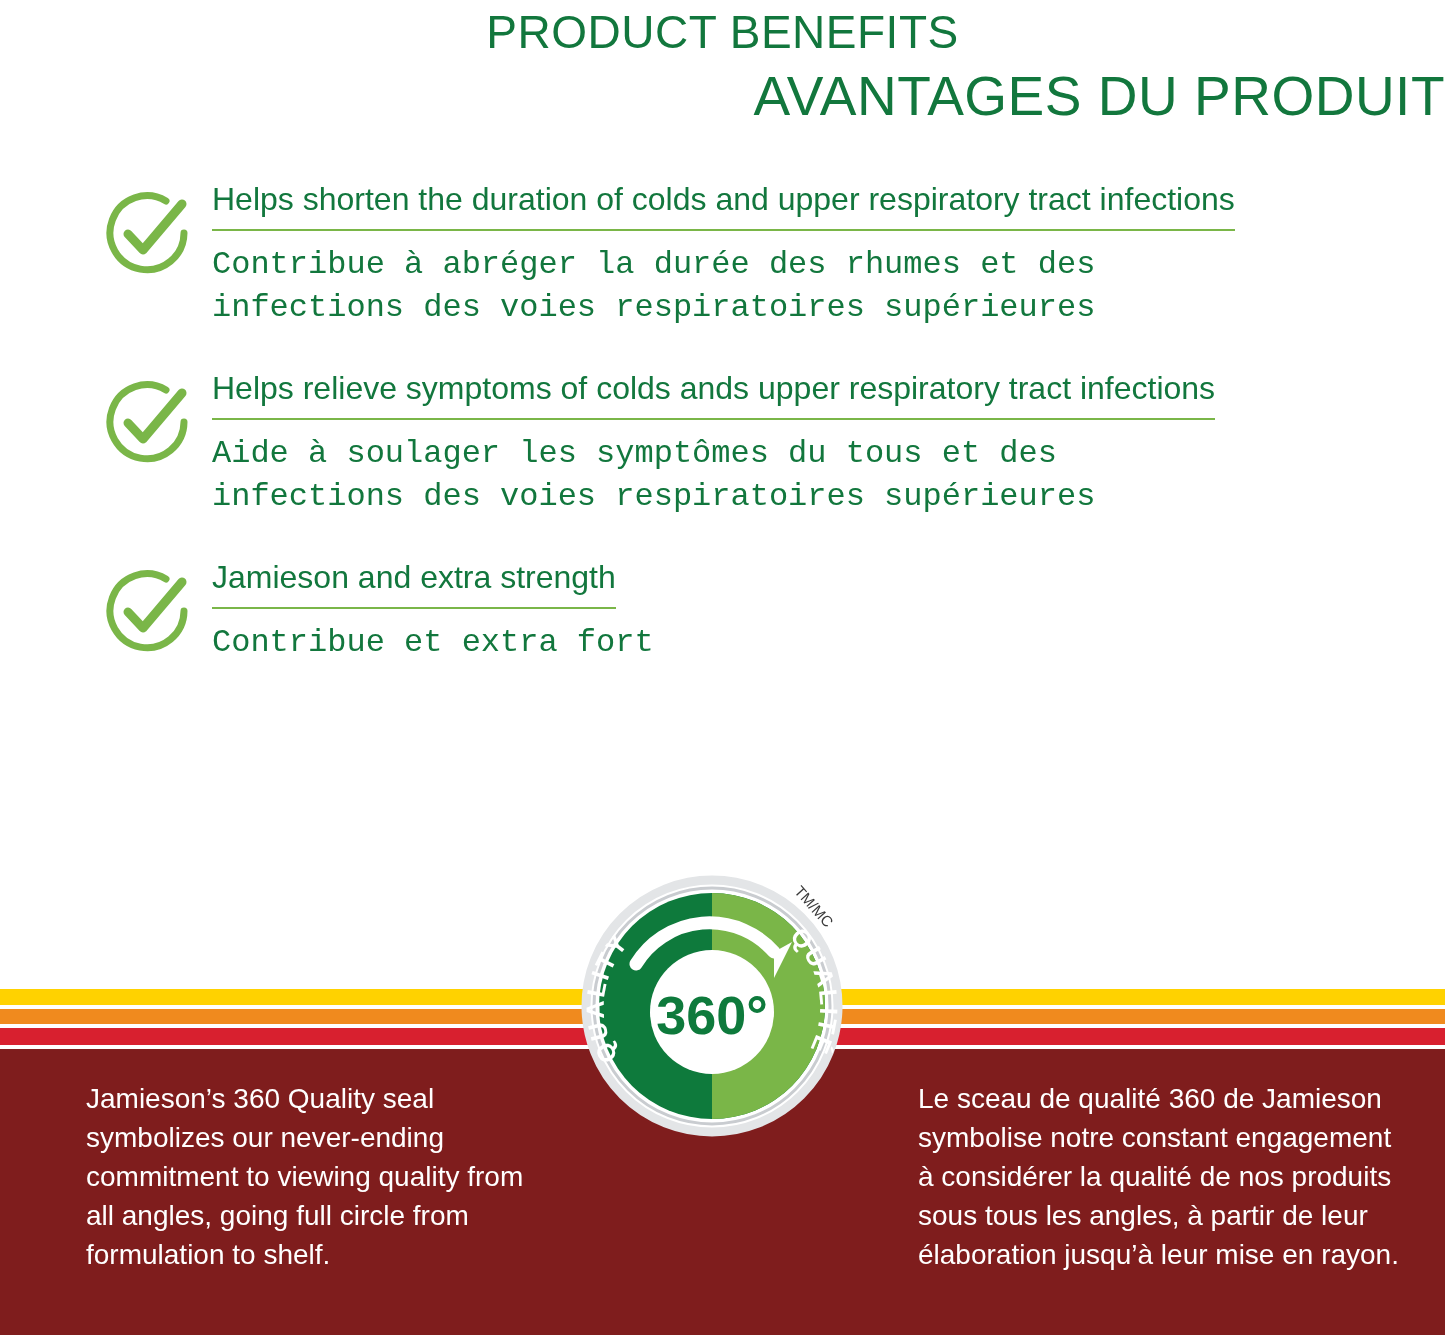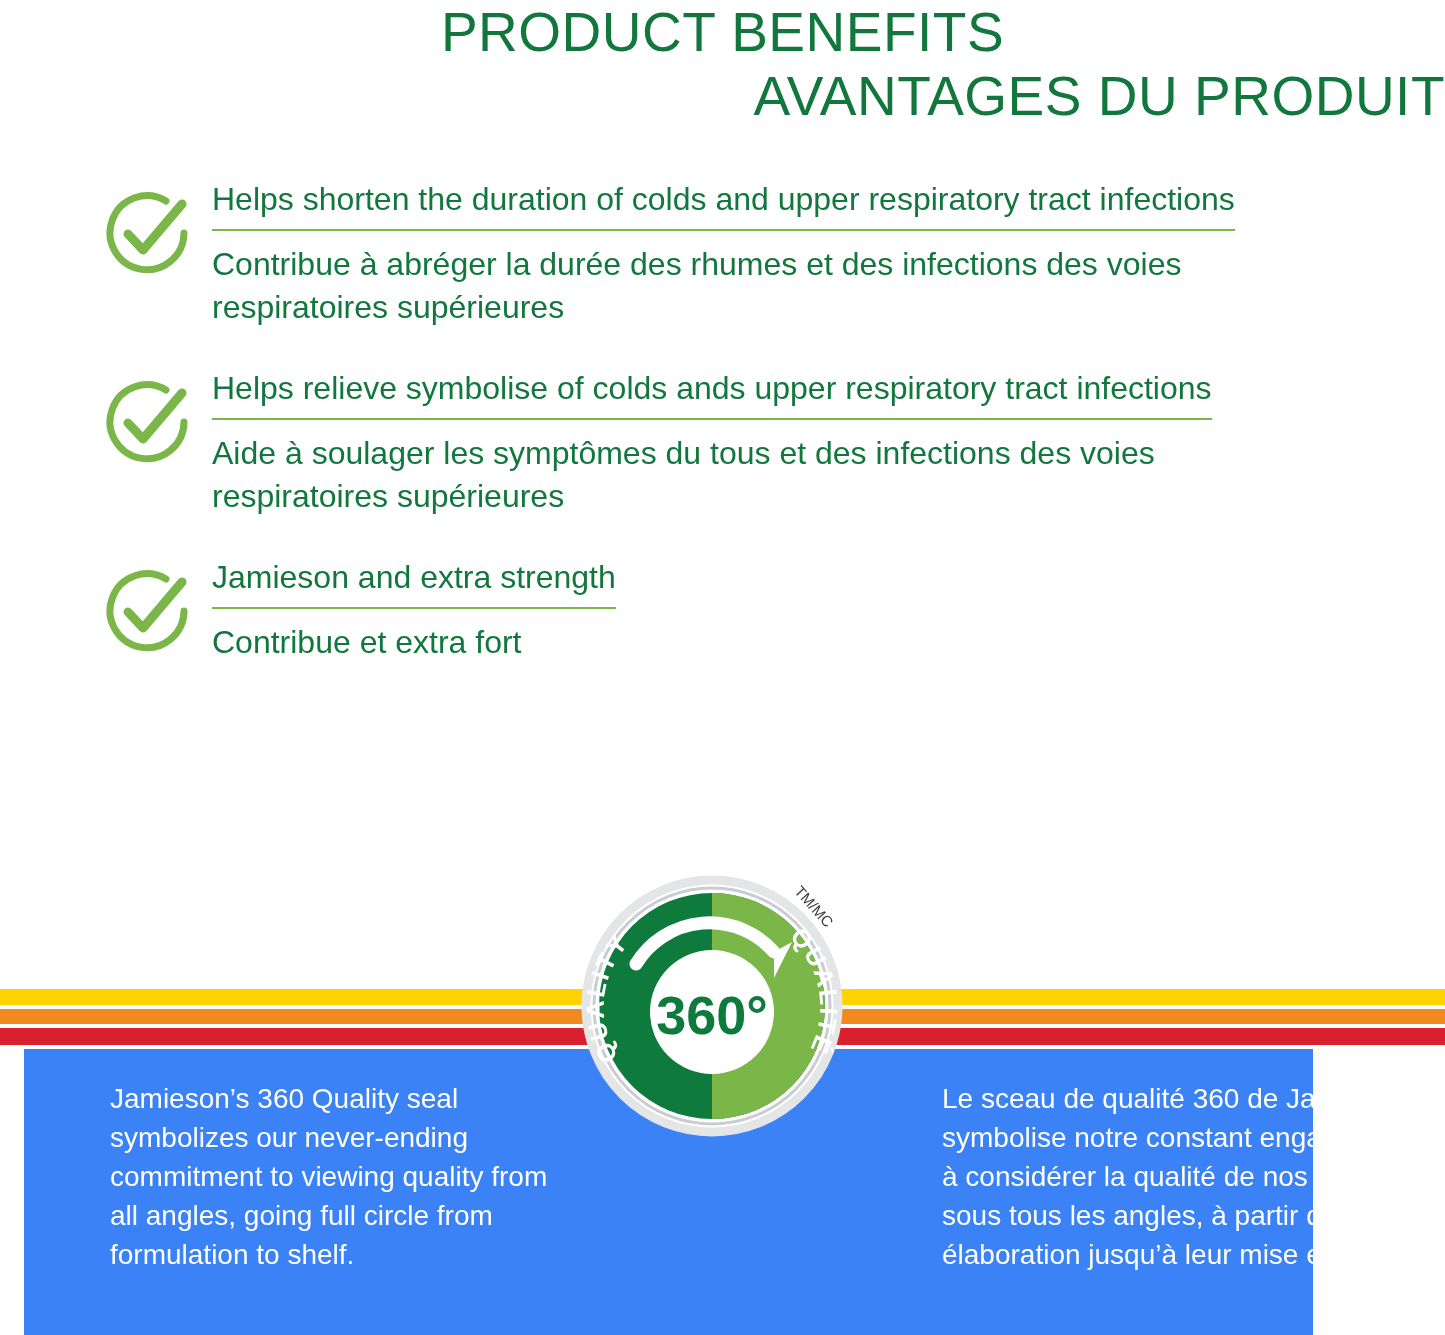--- a/index.html
+++ b/index.html
@@ -18,21 +18,21 @@
   
   .header {
     position: absolute;
     left: 0;
     top: 0;
     width: 1445px;
     text-align: center;
     color: #12773d;
   }
   .header .line1 {
-    font-size: 55px;
+    font-size: 46px;
     letter-spacing: 0.5px;
     line-height: 64px;
     margin-top: 0px;
     font-weight: 400;
   }
   .header .line2 {
     font-size: 55px;
     letter-spacing: 0.5px;
     line-height: 64px;
     font-weight: 400;
@@ -70,43 +70,43 @@
     line-height: 43px;
     padding-bottom: 8px;
     display: inline-block;
     border-bottom: 2px solid #7ab648;
   }
   .benefit-fr {
     color: #12773d;
     font-size: 32px;
     line-height: 43px;
     padding-top: 12px;
+    font-family: Liberation Mono, monospace;
   }
 
   
   .stripes {
     position: absolute;
     left: 0;
     top: 989px;
     width: 1445px;
   }
   .stripe-yellow { height: 16px; background: #ffd200; width: 100%; }
   .stripe-orange { height: 15px; background: #f08a1e; width: 100%; }
   .stripe-red    { height: 17px; background: #d8202f; width: 100%; }
   .stripe-gap    { height: 4px;  background: #ffffff; width: 100%; }
 
   
   .green-panel {
     position: absolute;
     left: 0;
     top: 1049px;
-    width: 1289px;
+    width: 1445px;
     height: 286px;
-    background: #3b82f6;
-    margin-left: 24px;
+    background: #7f1d1d;
   }
   .panel-text {
     position: absolute;
     color: #ffffff;
     font-size: 28px;
     line-height: 39px;
   }
   .panel-left  { left: 86px;  top: 30px; width: 470px; }
   .panel-right { left: 918px; top: 30px; width: 490px; }
 
@@ -144,21 +144,21 @@
   </div>
 
   <div class="benefit">
     <div class="check-wrap">
       <svg class="check-icon" width="86" height="86" viewBox="0 0 86 86" aria-hidden="true">
         <path d="M80 43 A37 37 0 1 1 62 11" fill="none" stroke="#7AB648" stroke-width="7" stroke-linecap="round"></path>
         <path d="M24 44 L39 60 L78 14" fill="none" stroke="#7AB648" stroke-width="9" stroke-linecap="round" stroke-linejoin="round"></path>
       </svg>
     </div>
     <div class="benefit-texts">
-      <div class="benefit-en">Helps relieve symbolise of colds ands upper respiratory tract infections</div>
+      <div class="benefit-en">Helps relieve symptoms of colds ands upper respiratory tract infections</div>
       <div class="benefit-fr">Aide à soulager les symptômes du tous et des infections des voies respiratoires supérieures</div>
     </div>
   </div>
 
   <div class="benefit">
     <div class="check-wrap">
       <svg class="check-icon" width="86" height="86" viewBox="0 0 86 86" aria-hidden="true">
         <path d="M80 43 A37 37 0 1 1 62 11" fill="none" stroke="#7AB648" stroke-width="7" stroke-linecap="round"></path>
         <path d="M24 44 L39 60 L78 14" fill="none" stroke="#7AB648" stroke-width="9" stroke-linecap="round" stroke-linejoin="round"></path>
       </svg>

